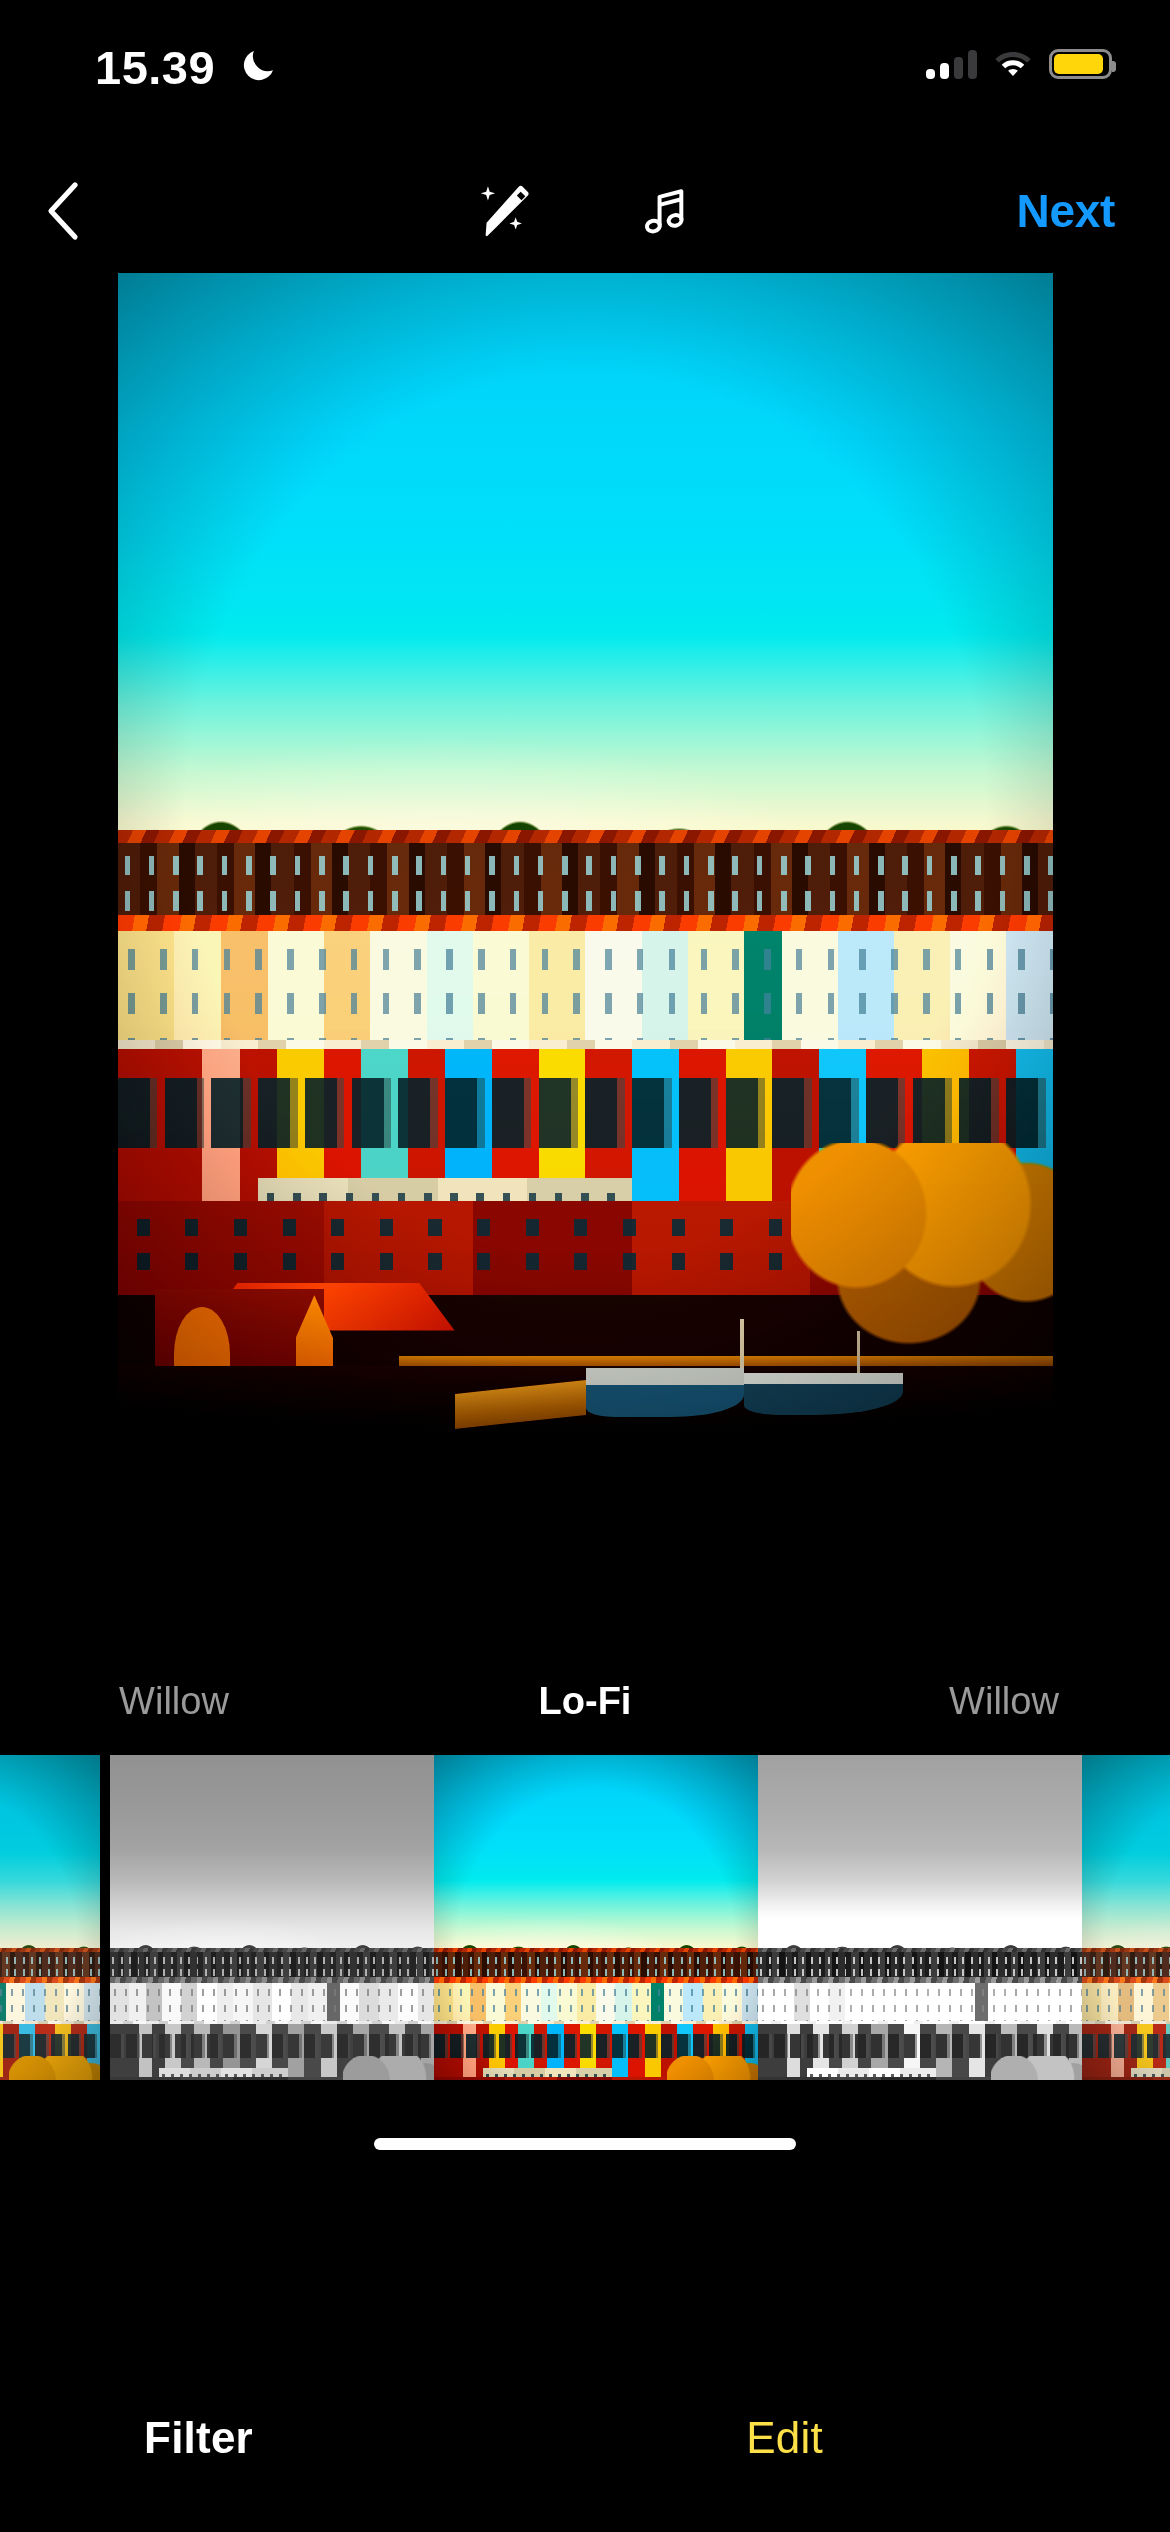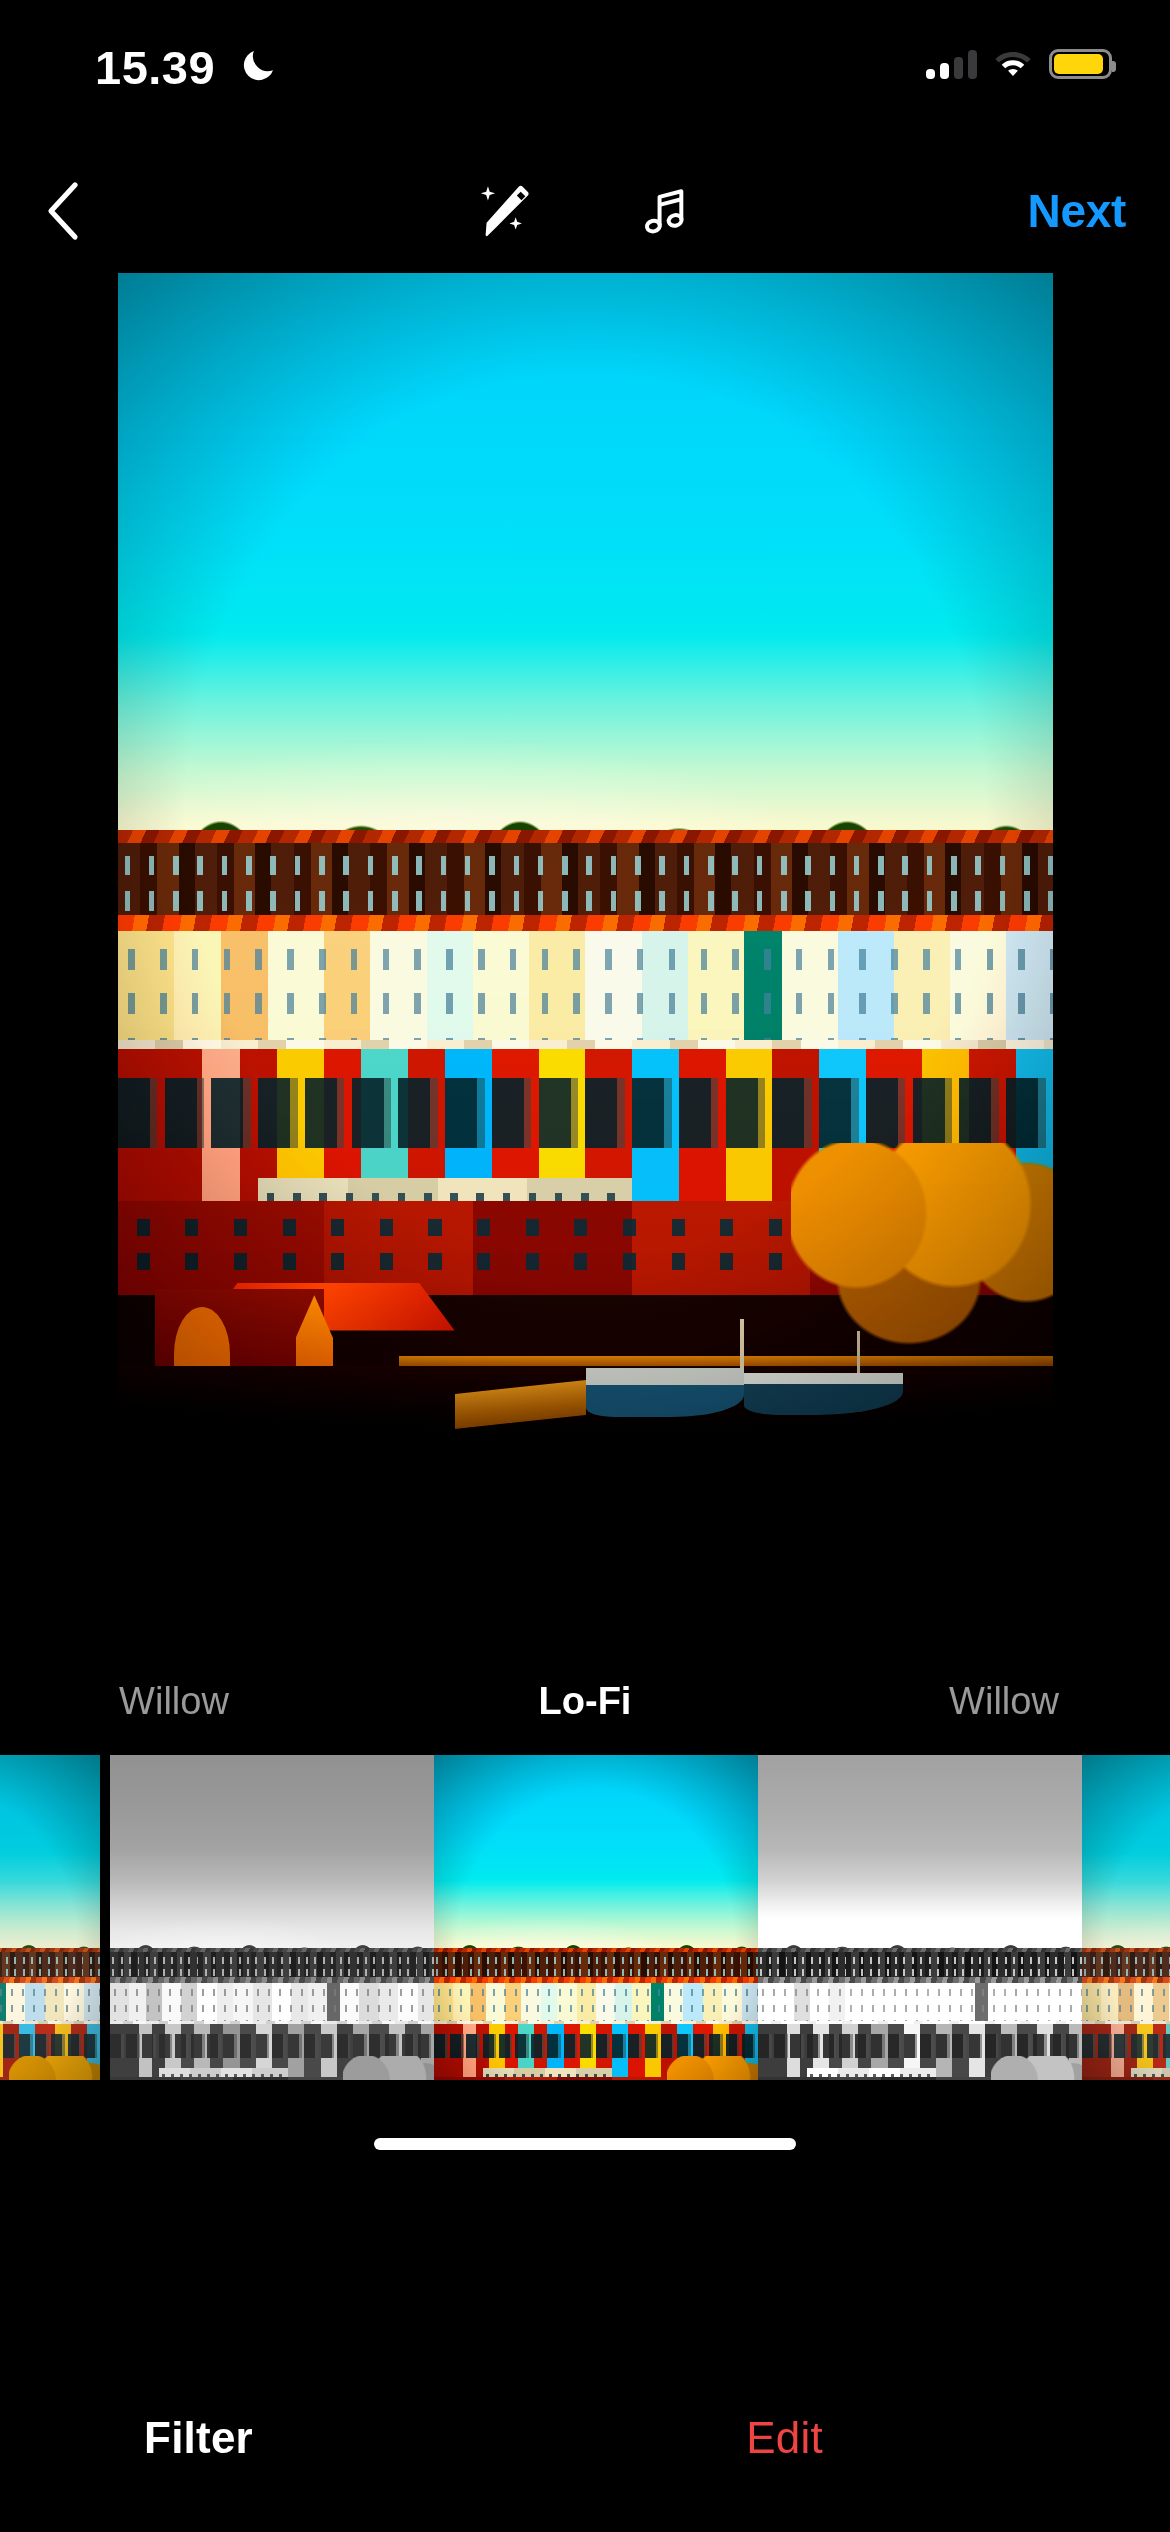--- a/index.html
+++ b/index.html
@@ -35,21 +35,21 @@
     position:absolute; right:-7px; top:9px; width:4px; height:11px;
     background:rgba(255,255,255,0.55); border-radius:0 3px 3px 0;
   }
 
   
   .navbar { position:absolute; top:150px; left:0; width:1170px; height:120px; }
   .nav-back { position:absolute; left:20px; top:18px; width:86px; height:86px; display:flex; align-items:center; justify-content:center; }
   .nav-center { position:absolute; left:0; top:18px; width:1170px; height:86px; display:flex; align-items:center; justify-content:center; gap:90px; }
   .nav-icon { width:70px; height:70px; display:flex; align-items:center; justify-content:center; }
   .nav-next {
-    position:absolute; right:44px; top:18px; height:86px;
+    position:absolute; right:55px; top:18px; height:86px;
     display:flex; align-items:center;
     font-size:46px; font-weight:600; letter-spacing:-0.3px;margin-left:36px;
   }
 
   
   .preview {
     position:absolute; left:118px; top:273px; width:935px; height:1175px;
     overflow:hidden; background:#000;
   }
   .scene { position:absolute; inset:0; overflow:hidden; }
@@ -493,18 +493,18 @@
 
         <div class="tone-warm"></div>
           <div class="tone-vig"></div>
       </div>
     </div>
 
   </div>
 
   <div class="tabs">
     <div class="tab" id="tab-filter" style="left: -110px; color: rgb(255, 255, 255); font-weight: 700;">Filter</div>
-    <div class="tab" id="tab-edit" style="left: 476px; color: #ef4444; font-weight: 400;">Edit</div>
+    <div class="tab" id="tab-edit" style="left: 476px; color: #fde047; font-weight: 400;">Edit</div>
   </div>
 
   <div class="home-indicator" style="background: rgb(255, 255, 255);"></div>
 
 </div>
 
 </body></html>

